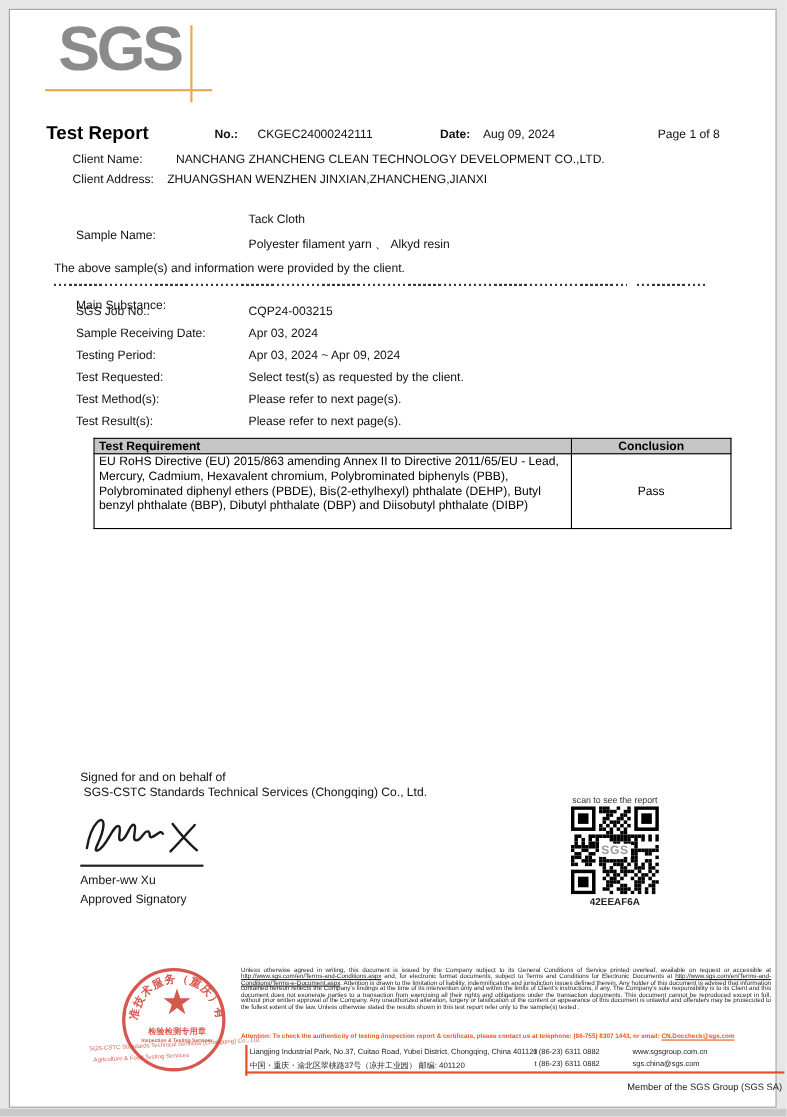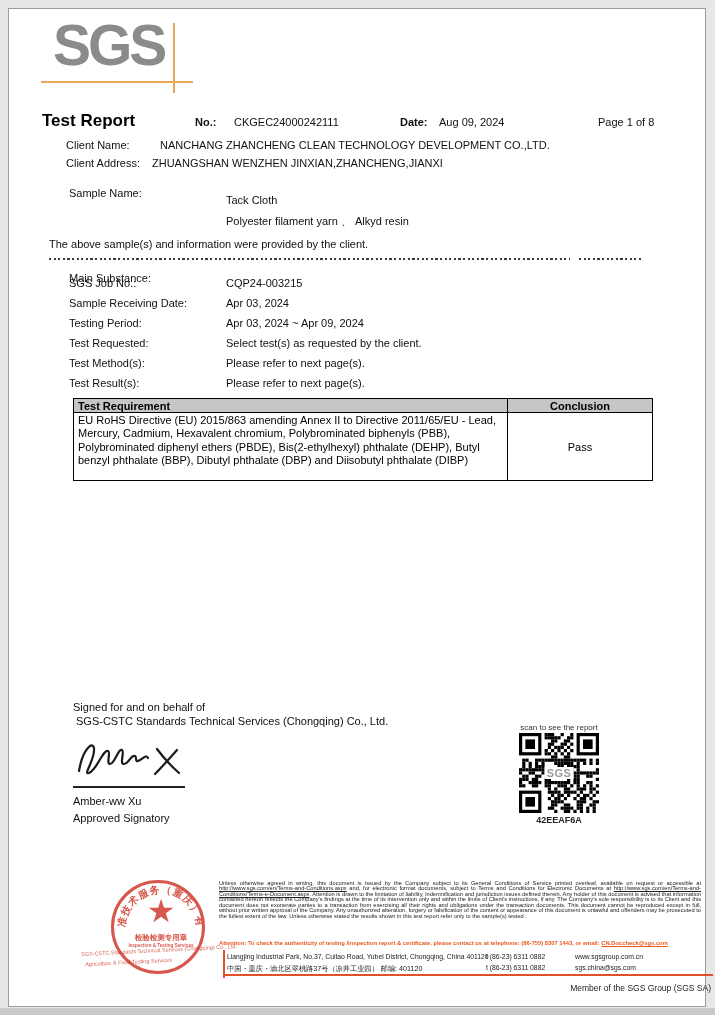--- a/index.html
+++ b/index.html
@@ -11,21 +11,21 @@
   .b{font-weight:bold;}
   
   .logo-text{left:44px;top:8px;font-size:57px;font-weight:bold;color:#8b8b8b;letter-spacing:-3px;line-height:1;}
   .logo-hline{left:32px;top:72px;width:152px;height:2px;background:#eaa757;}
   .logo-vline{left:164px;top:14px;width:2px;height:70px;background:#eaa757;}
   
   .report-title{left:33px;top:102px;font-size:17px;font-weight:bold;color:#000000;}
   
   .dashes{height:1.6px;background:repeating-linear-gradient(90deg,#3a3a3a 0 2.2px,transparent 2.2px 4.6px);}
   
-  table.results{left:64px;top:389px;width:579px;border-collapse:collapse;table-layout:fixed;position:absolute;border-radius:10px;}
+  table.results{left:76px;top:389px;width:579px;border-collapse:collapse;table-layout:fixed;position:absolute;border-radius:10px;}
   table.results th,table.results td{border:1px solid #000;font-size:11px;box-sizing:border-box;}
   table.results th{background:#c6c6c6;text-align:left;font-weight:bold;padding:0 4px;height:14px;}
   table.results th.conc{text-align:center;}
   table.results td.req{padding:1px 4px;line-height:13.4px;height:68px;vertical-align:top;white-space:normal;}
   table.results td.pass{text-align:center;vertical-align:middle;}
   
   .sig-line{left:64px;top:777px;width:112px;height:2px;background:#222;}
   
   .qr-wrap{left:510px;top:724px;width:80px;height:80px;}
   .qr-wrap svg{display:block;}
@@ -66,21 +66,21 @@
   <div class="abs t11" style="left:225px;top:107px;">CKGEC24000242111</div>
   <div class="abs t11 b" style="left:391px;top:107px;">Date:</div>
   <div class="abs t11" style="left:430px;top:107px;">Aug 09, 2024</div>
   <div class="abs t11" style="left:589px;top:107px;">Page 1 of 8</div>
 
   <div class="abs t11" style="left:57px;top:130px;">Client Name:</div>
   <div class="abs t11" style="left:151px;top:130px;">NANCHANG ZHANCHENG CLEAN TECHNOLOGY DEVELOPMENT CO.,LTD.</div>
   <div class="abs t11" style="left:57px;top:148px;">Client Address:</div>
   <div class="abs t11" style="left:143px;top:148px;">ZHUANGSHAN WENZHEN JINXIAN,ZHANCHENG,JIANXI</div>
 
-  <div class="abs t11" style="left:60px;top:178px;">Sample Name:</div>
+  <div class="abs t11" style="left:60px;top:199px;">Sample Name:</div>
   <div class="abs t11" style="left:217px;top:185px;">Tack Cloth</div>
   <div class="abs t11" style="left:60px;top:219px;margin-top:44px;">Main Substance:</div>
   <div class="abs t11" style="left:217px;top:205px;">Polyester filament yarn 、 Alkyd resin</div>
   <div class="abs t11" style="left:40px;top:229px;">The above sample(s) and information were provided by the client.</div>
   <div class="abs dashes" style="left:40px;top:249px;width:521px;"></div>
   <div class="abs dashes" style="left:570px;top:249px;width:63px;"></div>
 
   <div class="abs t11" style="left:60px;top:268px;">SGS Job No.:</div>
   <div class="abs t11" style="left:217px;top:268px;">CQP24-003215</div>
   <div class="abs t11" style="left:60px;top:288px;">Sample Receiving Date:</div>

